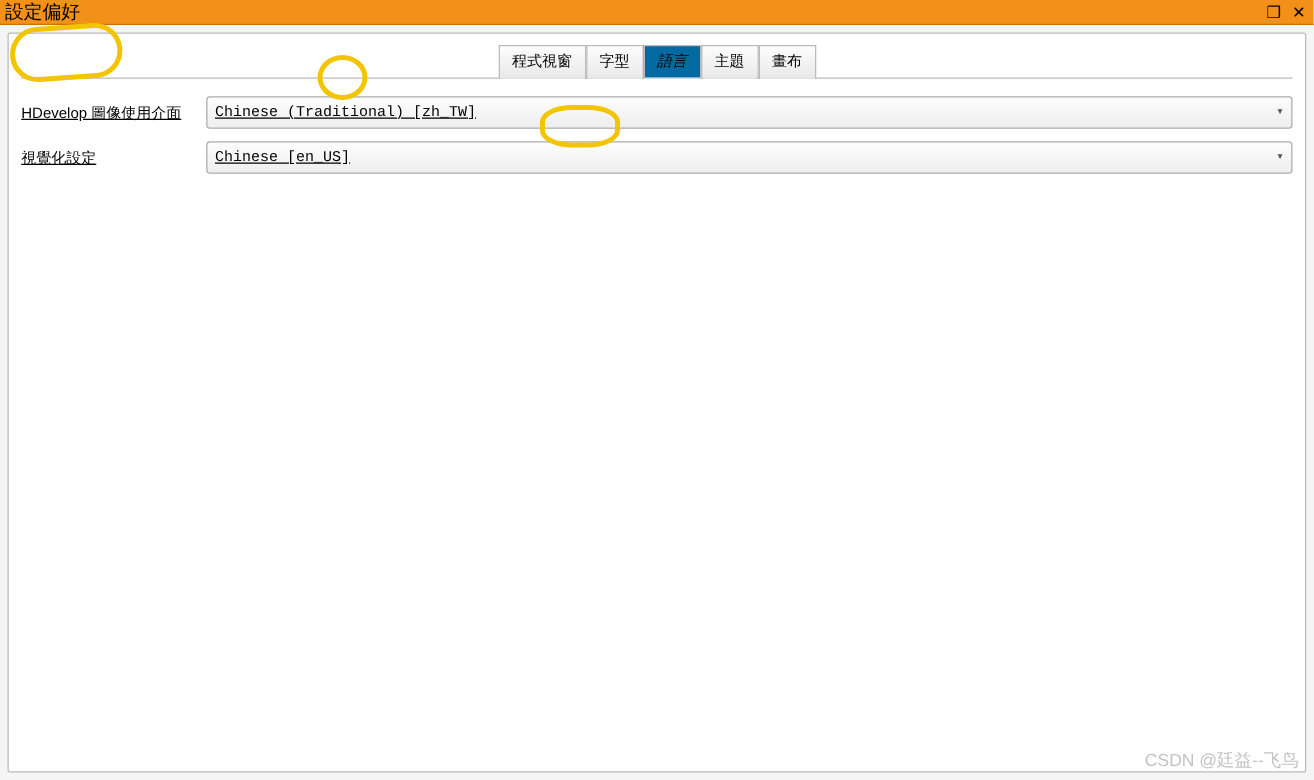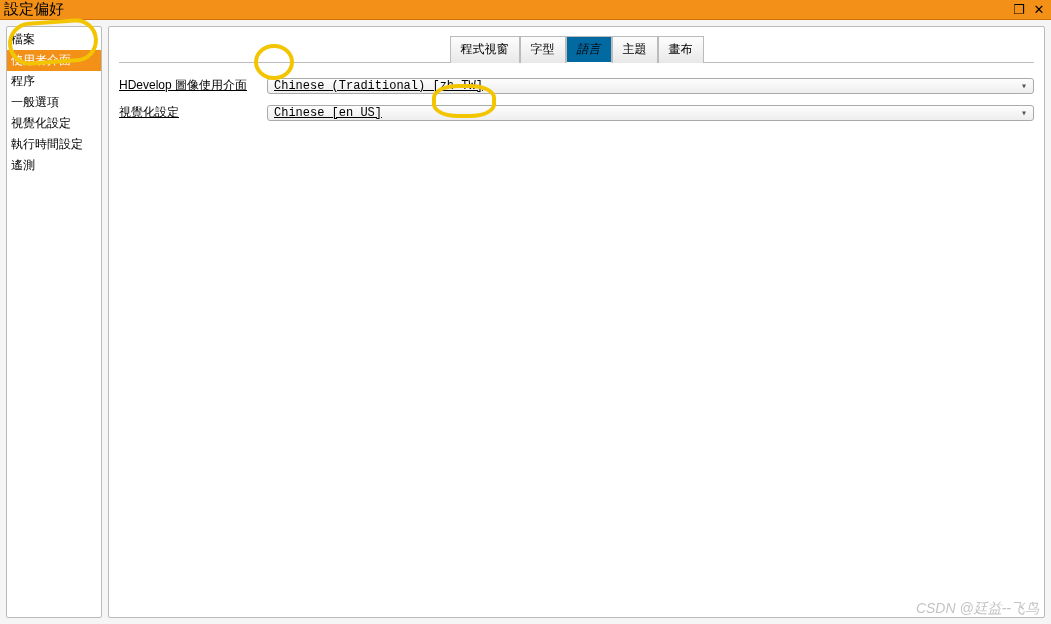--- a/index.html
+++ b/index.html
@@ -103,21 +103,21 @@
       width: 148px;
       font-size: 12px;
     }
     .combobox {
       flex: 1;
       display: flex;
       align-items: center;
       background: linear-gradient(#fdfdfd, #eeeeee);
       border: 1px solid #aaa;
       border-radius: 3px;
-      height: 16px;
+      height: 26px;
       padding: 0 6px;
       cursor: pointer;
       font-family: "Courier New", monospace;
       font-size: 12px;
       position: relative;
     }
     .combobox-arrow {
       position: absolute;
       right: 6px;
       color: #555;
@@ -155,44 +155,34 @@
       border-radius: 40%;
     }
     .watermark {
       position: absolute;
       bottom: 6px;
       right: 12px;
       color: rgba(120,120,120,0.45);
       font-size: 14px;
       font-family: sans-serif;
       pointer-events: none;
-      font-style: italic;
     }
   </style>
 </head>
 <body>
 
 <div class="titlebar">
   <span class="titlebar-title">設定偏好</span>
   <div class="titlebar-controls">
     <span class="titlebar-btn">❐</span>
     <span class="titlebar-btn">✕</span>
   </div>
 </div>
 
 <div class="main-area">
-  <div class="sidebar">
-    <div class="sidebar-item">檔案</div>
-    <div class="sidebar-item selected">使用者介面</div>
-    <div class="sidebar-item">程序</div>
-    <div class="sidebar-item">一般選項</div>
-    <div class="sidebar-item">視覺化設定</div>
-    <div class="sidebar-item">執行時間設定</div>
-    <div class="sidebar-item">遙測</div>
-  </div>
 
   <div class="content">
     <div class="tabs">
       <div class="tab">程式視窗</div>
       <div class="tab">字型</div>
       <div class="tab active">語言</div>
       <div class="tab">主題</div>
       <div class="tab">畫布</div>
     </div>
 

